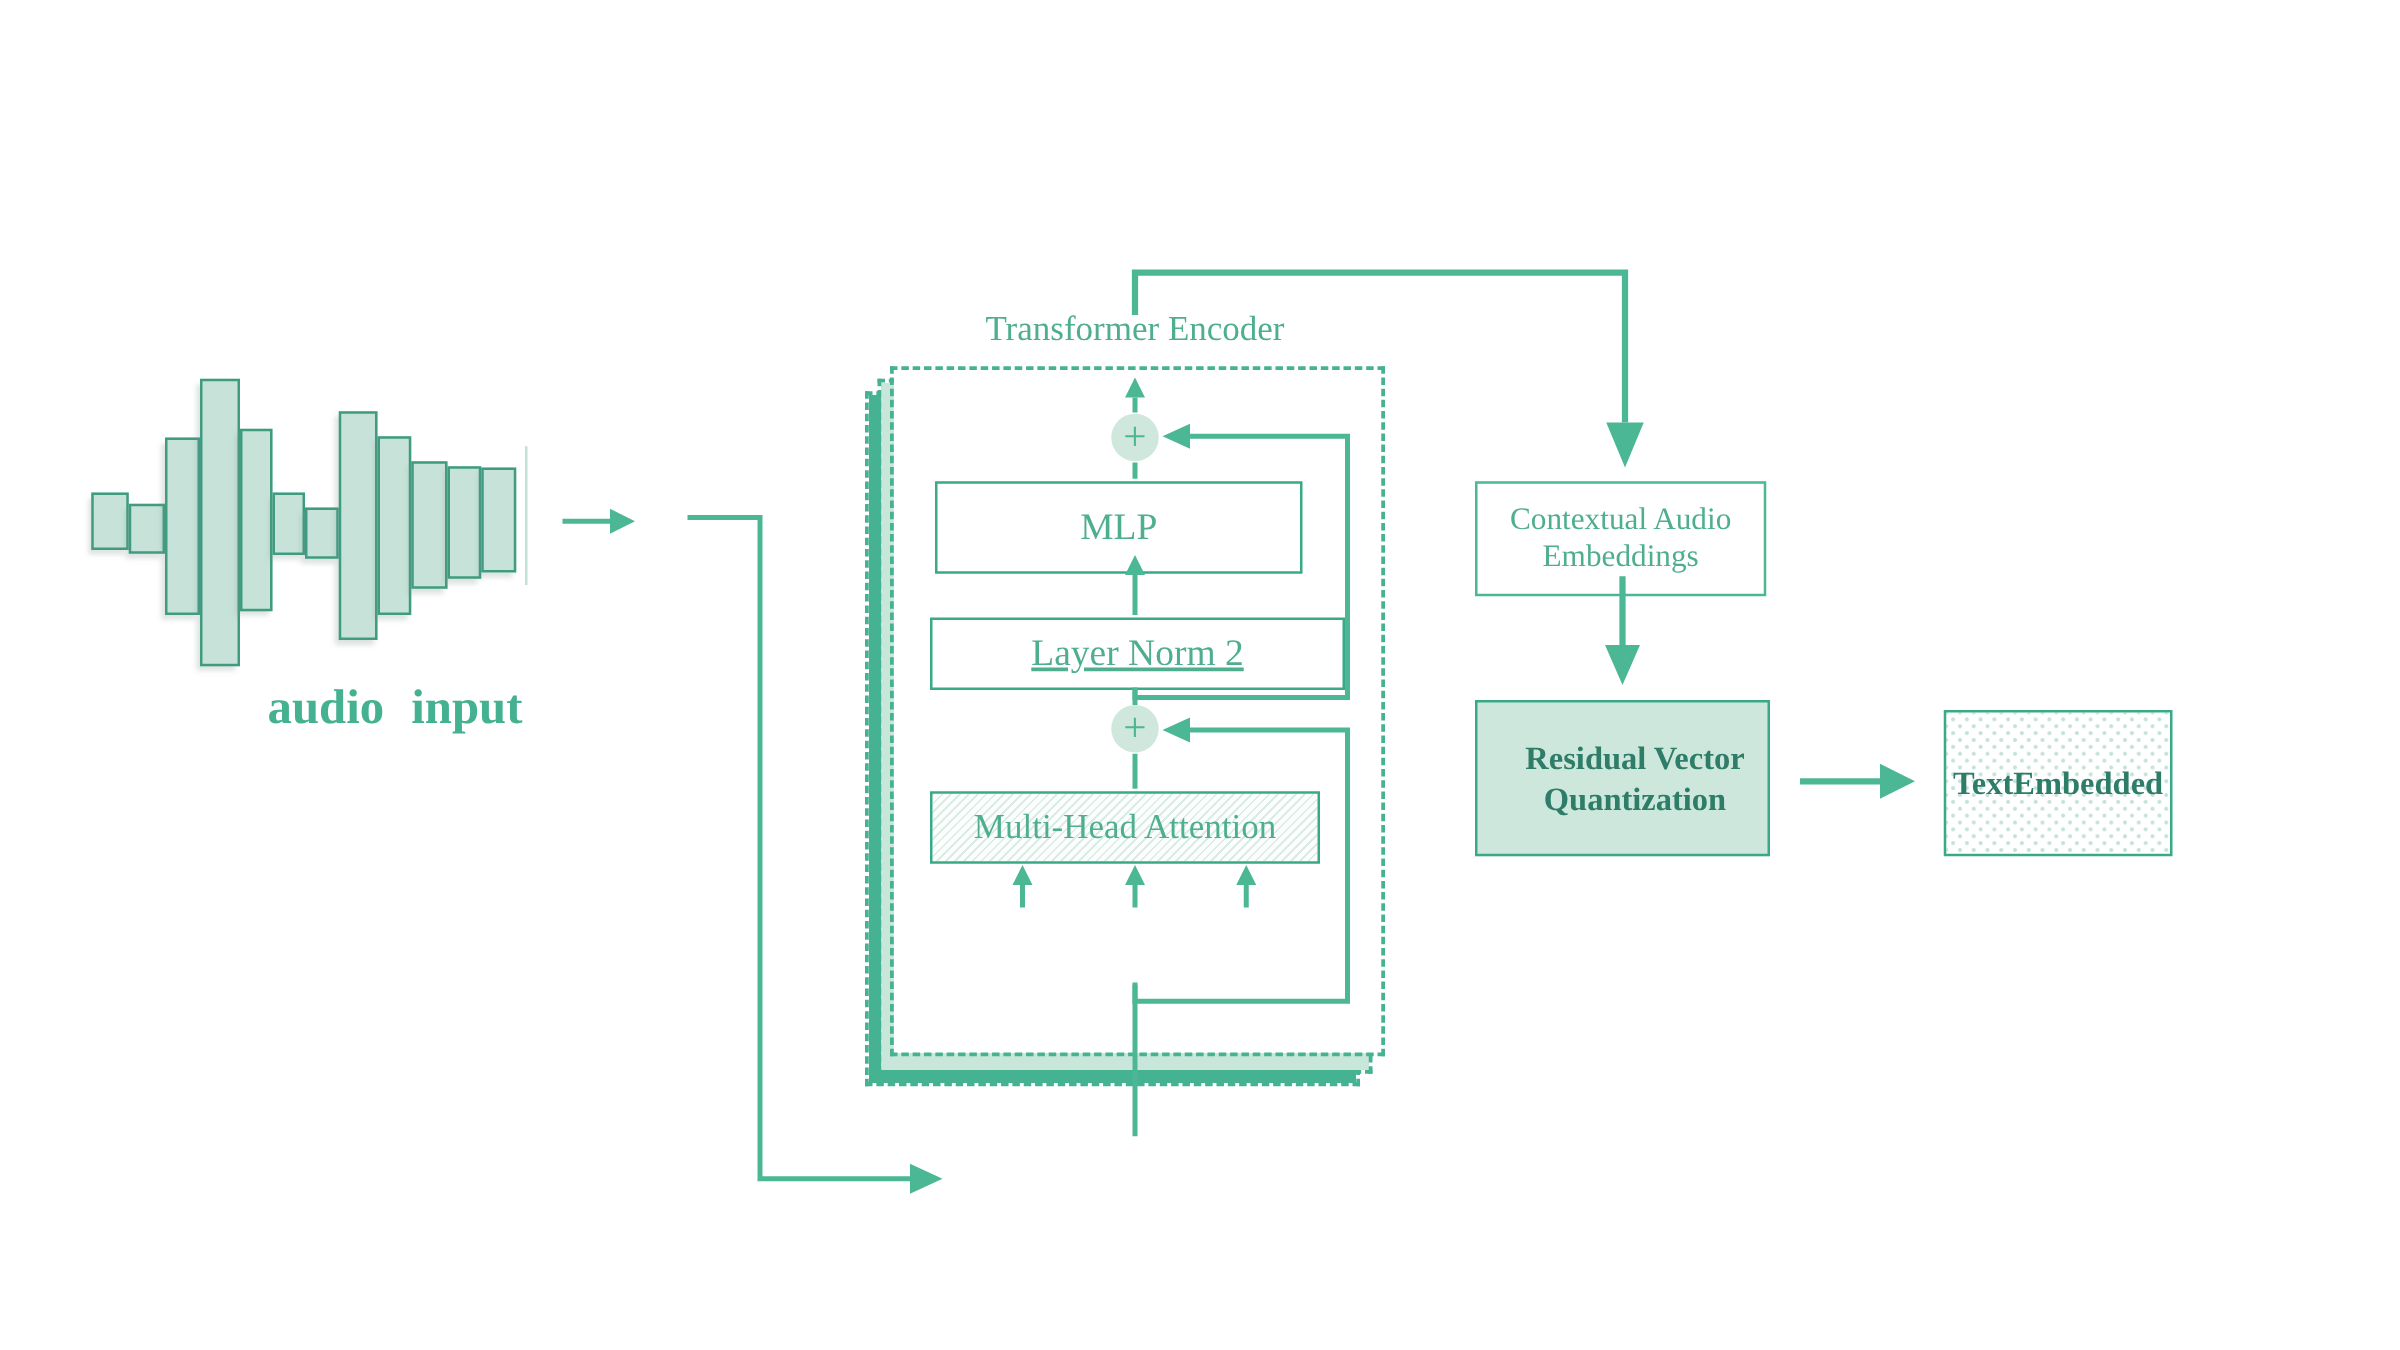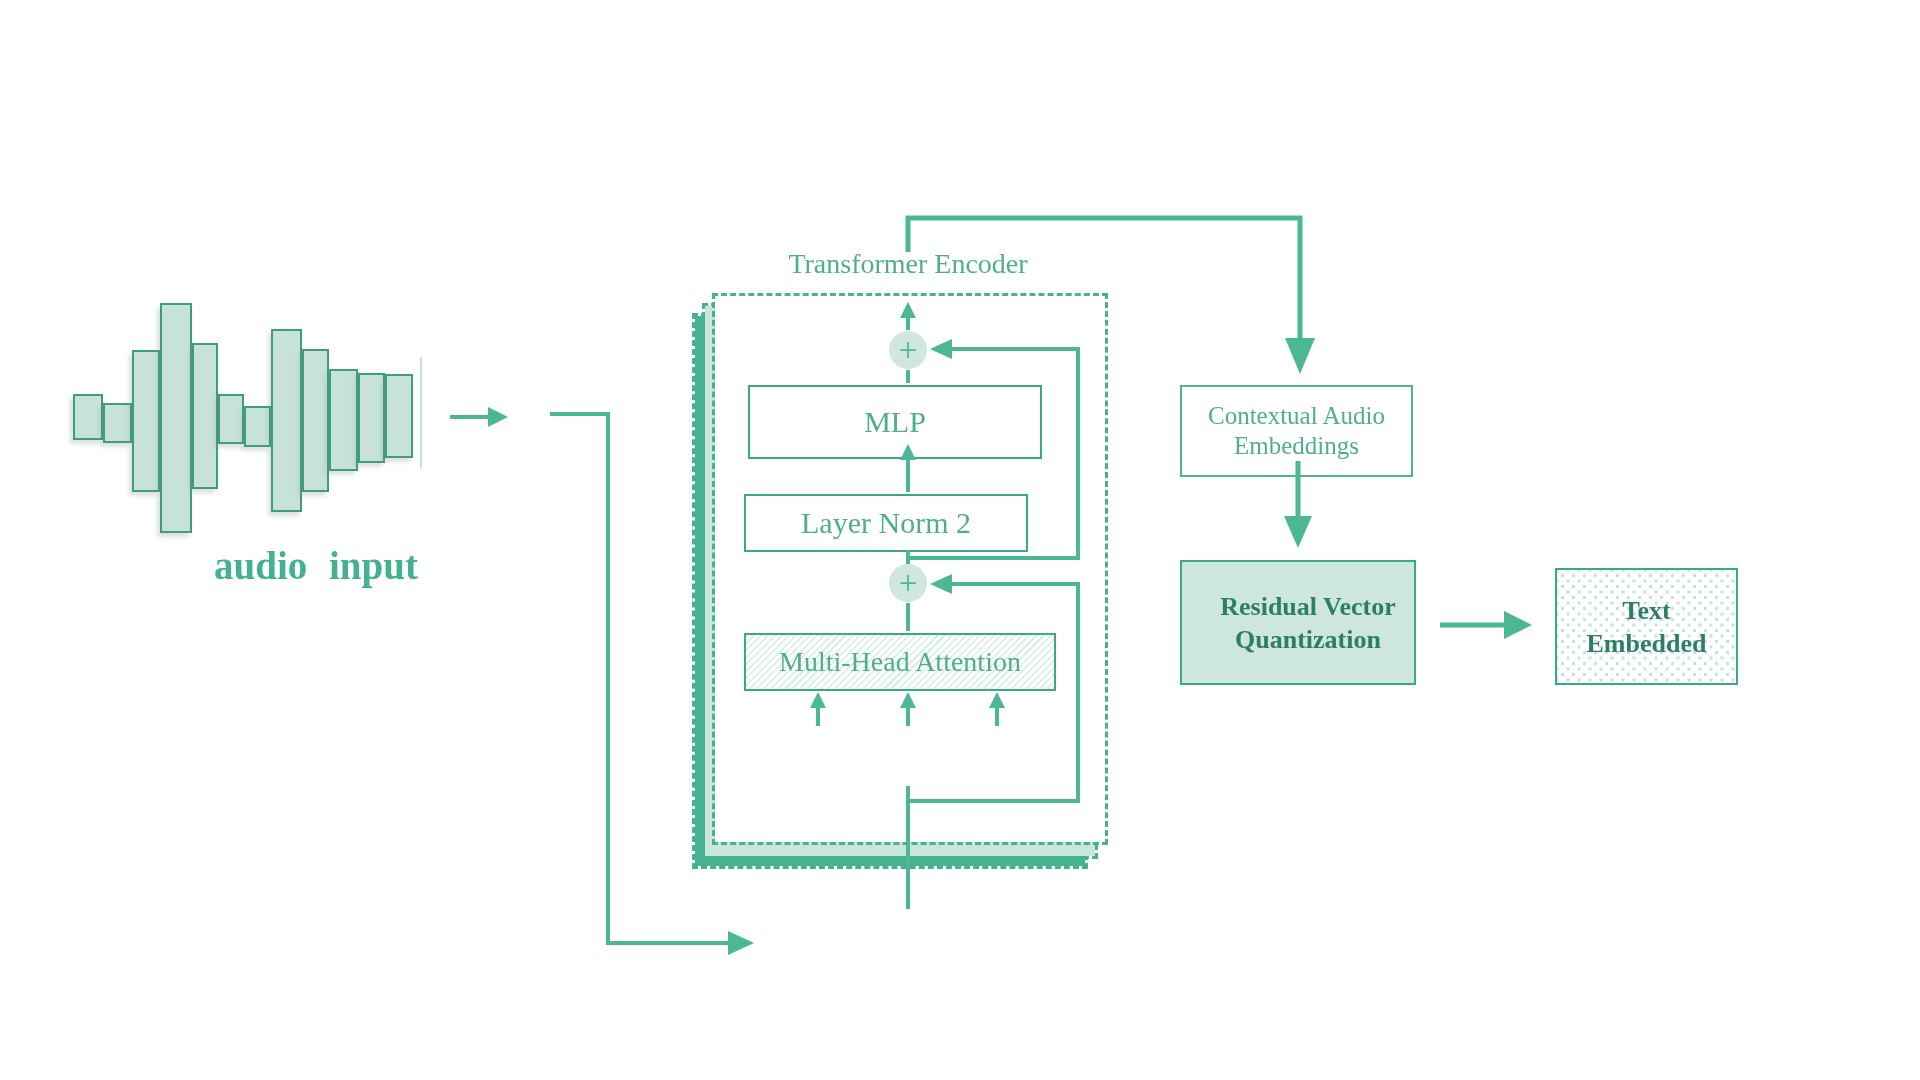--- a/index.html
+++ b/index.html
@@ -24,21 +24,21 @@
   #stack-back{left:692px;top:313px;width:396px;height:556px;background-color:var(--stackDark);z-index:1;}
   #stack-mid{left:702px;top:303px;width:396px;height:556px;background-color:var(--fillLighter);z-index:1;}
   #encoder-main{left:712px;top:293px;width:396px;height:552px;background-color:#ffffff;z-index:1;}
   #encoder-title{position:absolute;left:708px;top:248px;width:400px;text-align:center;
                  font-size:28px;color:var(--textLight);z-index:2;}
 
   
   .block{position:absolute;box-sizing:border-box;border:2.5px solid var(--border);background:#fff;
          display:flex;align-items:center;justify-content:center;font-size:30px;color:var(--textLight);z-index:3;}
   #mlp-box{left:748px;top:385px;width:294px;height:74px;}
-  #ln2-box{left:744px;top:494px;width:284px;height:58px;}
+  #ln2-box{left:744px;top:494px;width:332px;height:58px;text-decoration:underline;}
   #mha-box{left:744px;top:633px;width:312px;height:58px;font-size:28px;
            background-color:#fcfefd;
            background-image:repeating-linear-gradient(135deg,rgba(127,193,169,.28) 0 1.5px,transparent 1.5px 5px);}
   #ln1-box{left:744px;top:728px;width:312px;height:58px;}
 
   .plus-node{position:absolute;width:38px;height:38px;border-radius:50%;background:var(--plusFill);
              display:flex;align-items:center;justify-content:center;font-size:33px;color:var(--line);z-index:5;}
   #plus-1{left:889px;top:331px;}
   #plus-2{left:889px;top:564px;}
 
@@ -47,21 +47,21 @@
                 border:2.5px solid var(--border);background:var(--fillLight);display:flex;align-items:center;
                 justify-content:center;font-size:27px;font-weight:bold;color:var(--textDark);z-index:3;}
   #cae-box{position:absolute;left:1180px;top:385px;width:233px;height:92px;box-sizing:border-box;
            border:2px solid var(--line);background:#fff;display:flex;flex-direction:column;align-items:center;
            justify-content:center;font-size:25px;line-height:30px;color:var(--textLight);z-index:3;}
   #rvq-box{position:absolute;left:1180px;top:560px;width:236px;height:125px;box-sizing:border-box;
            border:2px solid var(--border);background:var(--fillLight);display:flex;flex-direction:column;
            align-items:center;justify-content:center;font-size:26px;line-height:33px;font-weight:bold;
            color:var(--textDark);z-index:3;padding-left:20px;}
   #tp-box{position:absolute;left:1555px;top:568px;width:183px;height:117px;box-sizing:border-box;
-          border:2px solid var(--border);display:flex;flex-direction:column;align-items:center;justify-content:center;
+          border:2px solid var(--border);display:flex;flex-direction:row;align-items:center;justify-content:center;
           font-size:26px;line-height:33px;font-weight:bold;color:var(--textDark);z-index:3;
           background-color:#fff;
           background-image:radial-gradient(rgba(127,193,169,.45) 1.6px,transparent 1.7px),
                            radial-gradient(rgba(127,193,169,.45) 1.6px,transparent 1.7px);
           background-size:11px 11px;background-position:0 0,5.5px 5.5px;}
 
   
   #wires{position:absolute;left:0;top:0;z-index:4;pointer-events:none;}
   #wires path{fill:none;stroke:var(--line);}
   #wires polygon{fill:var(--line);stroke:none;}

